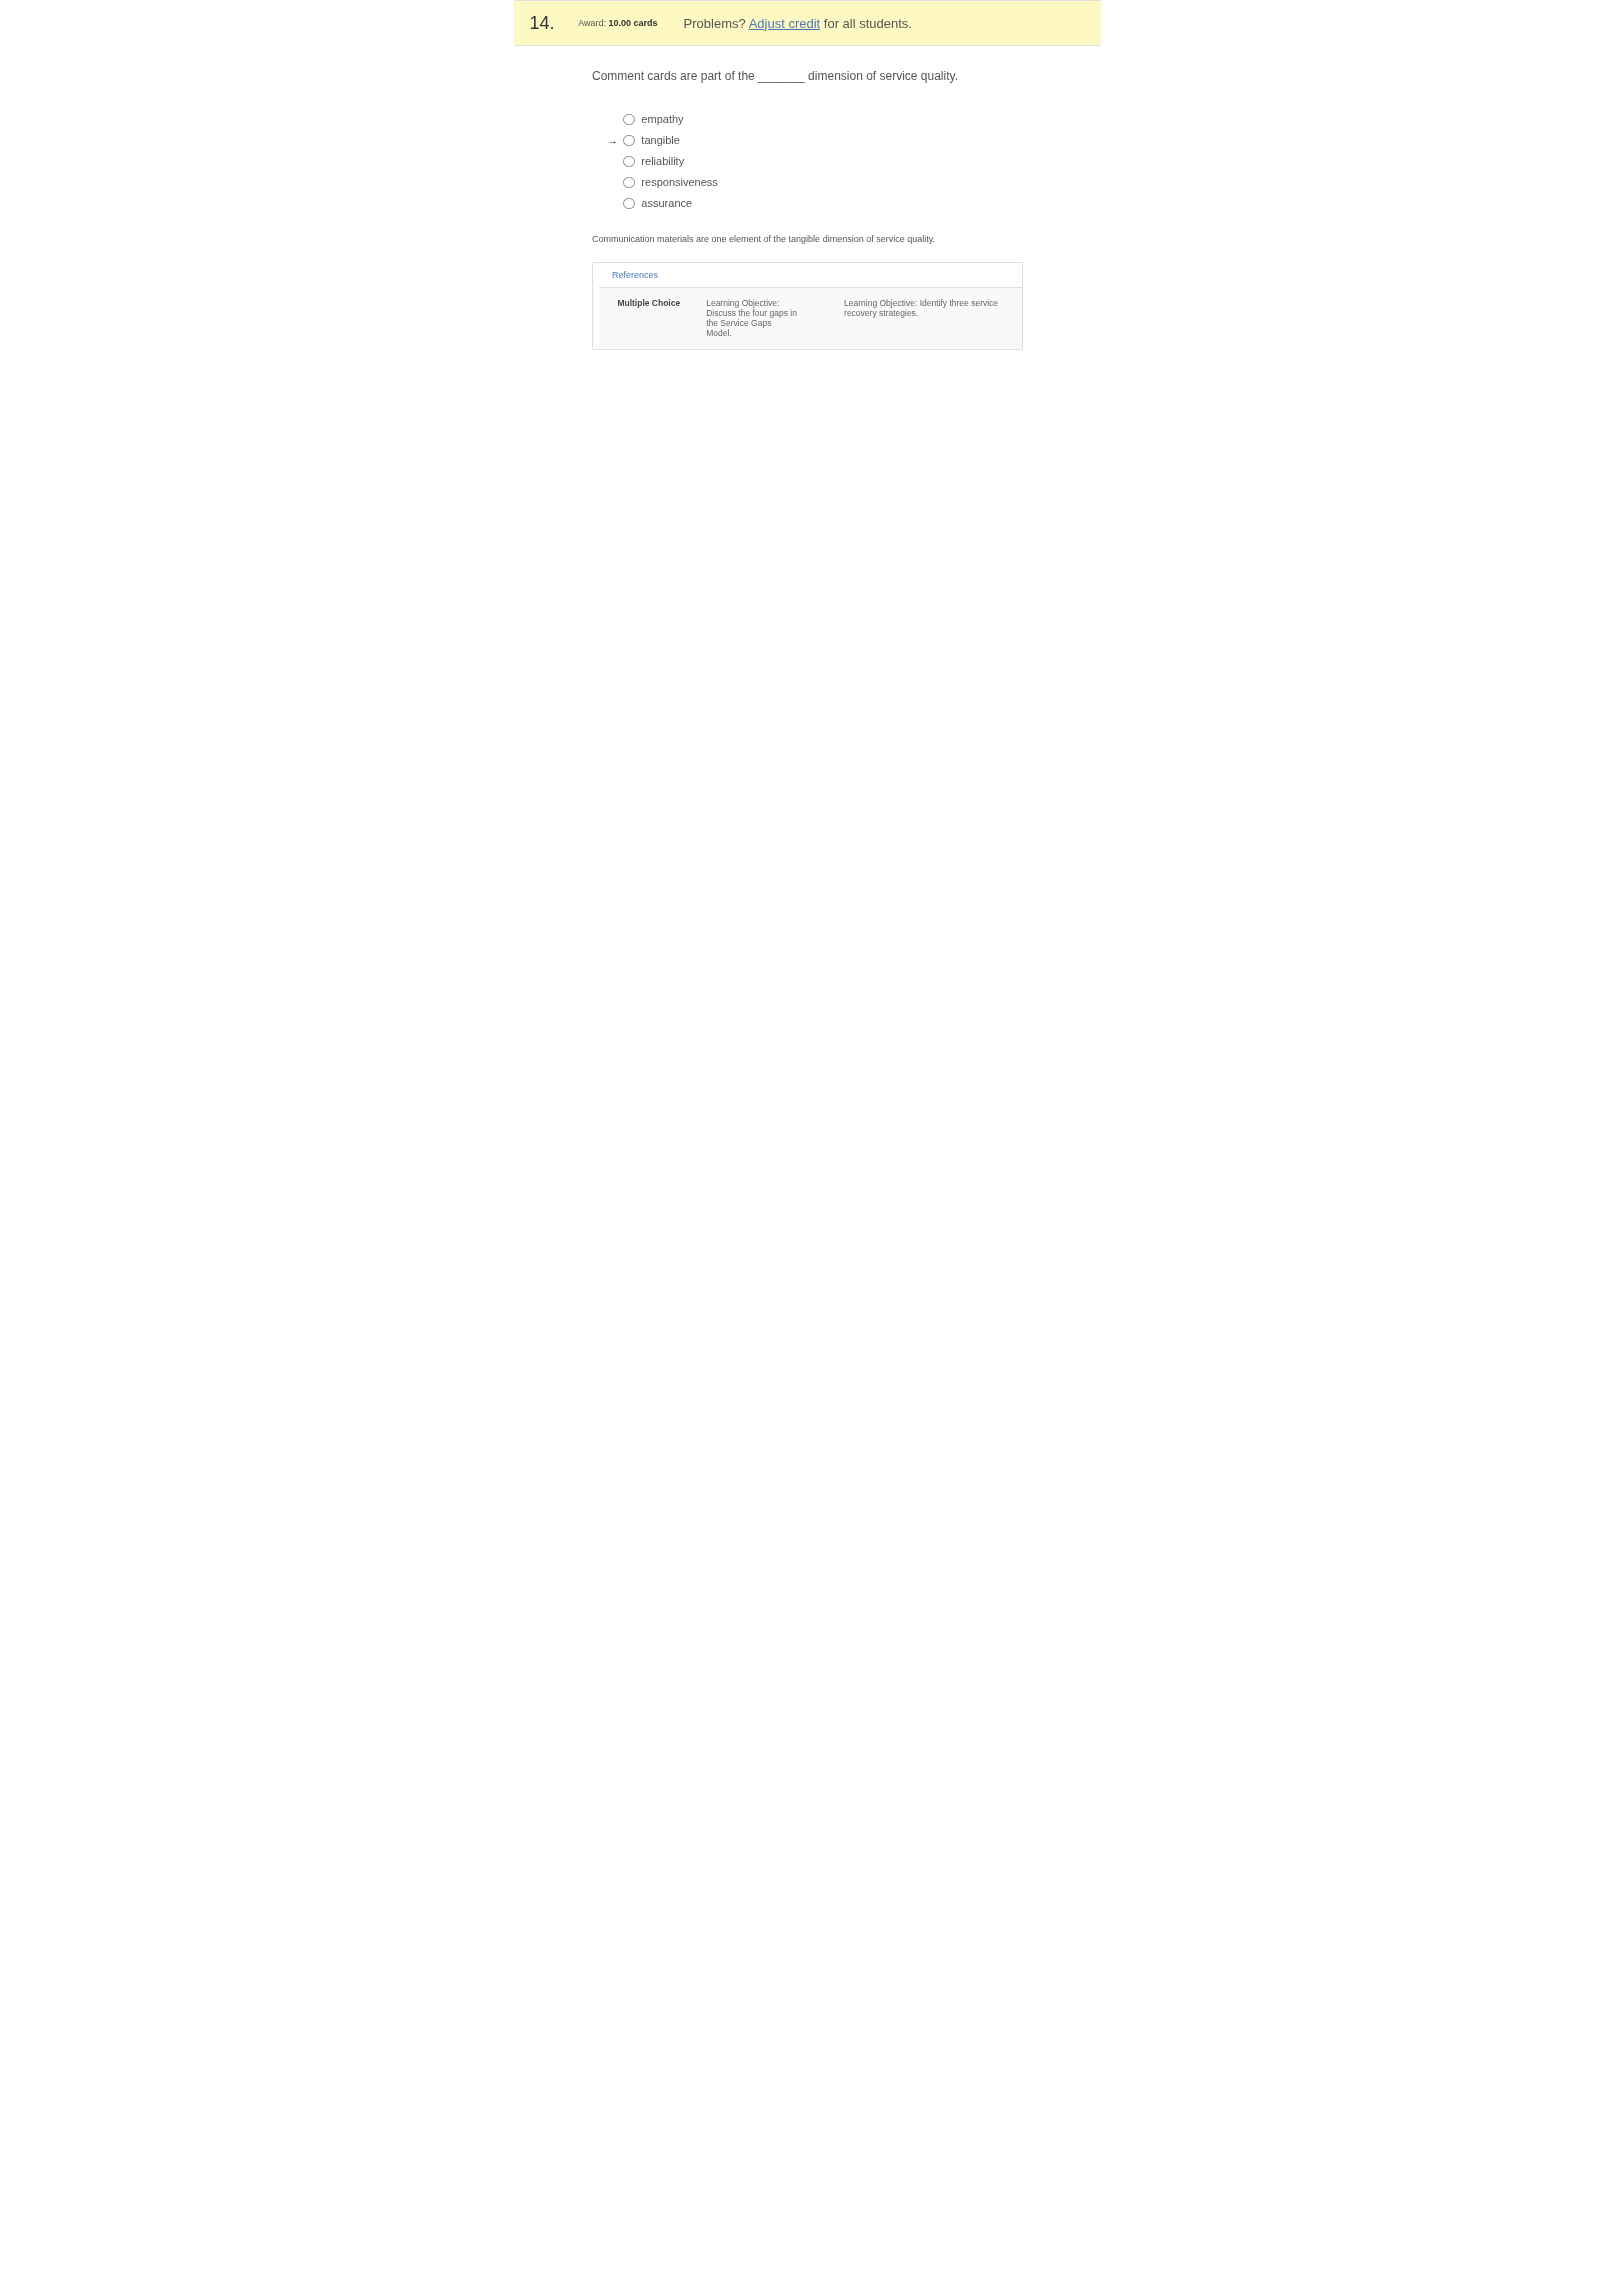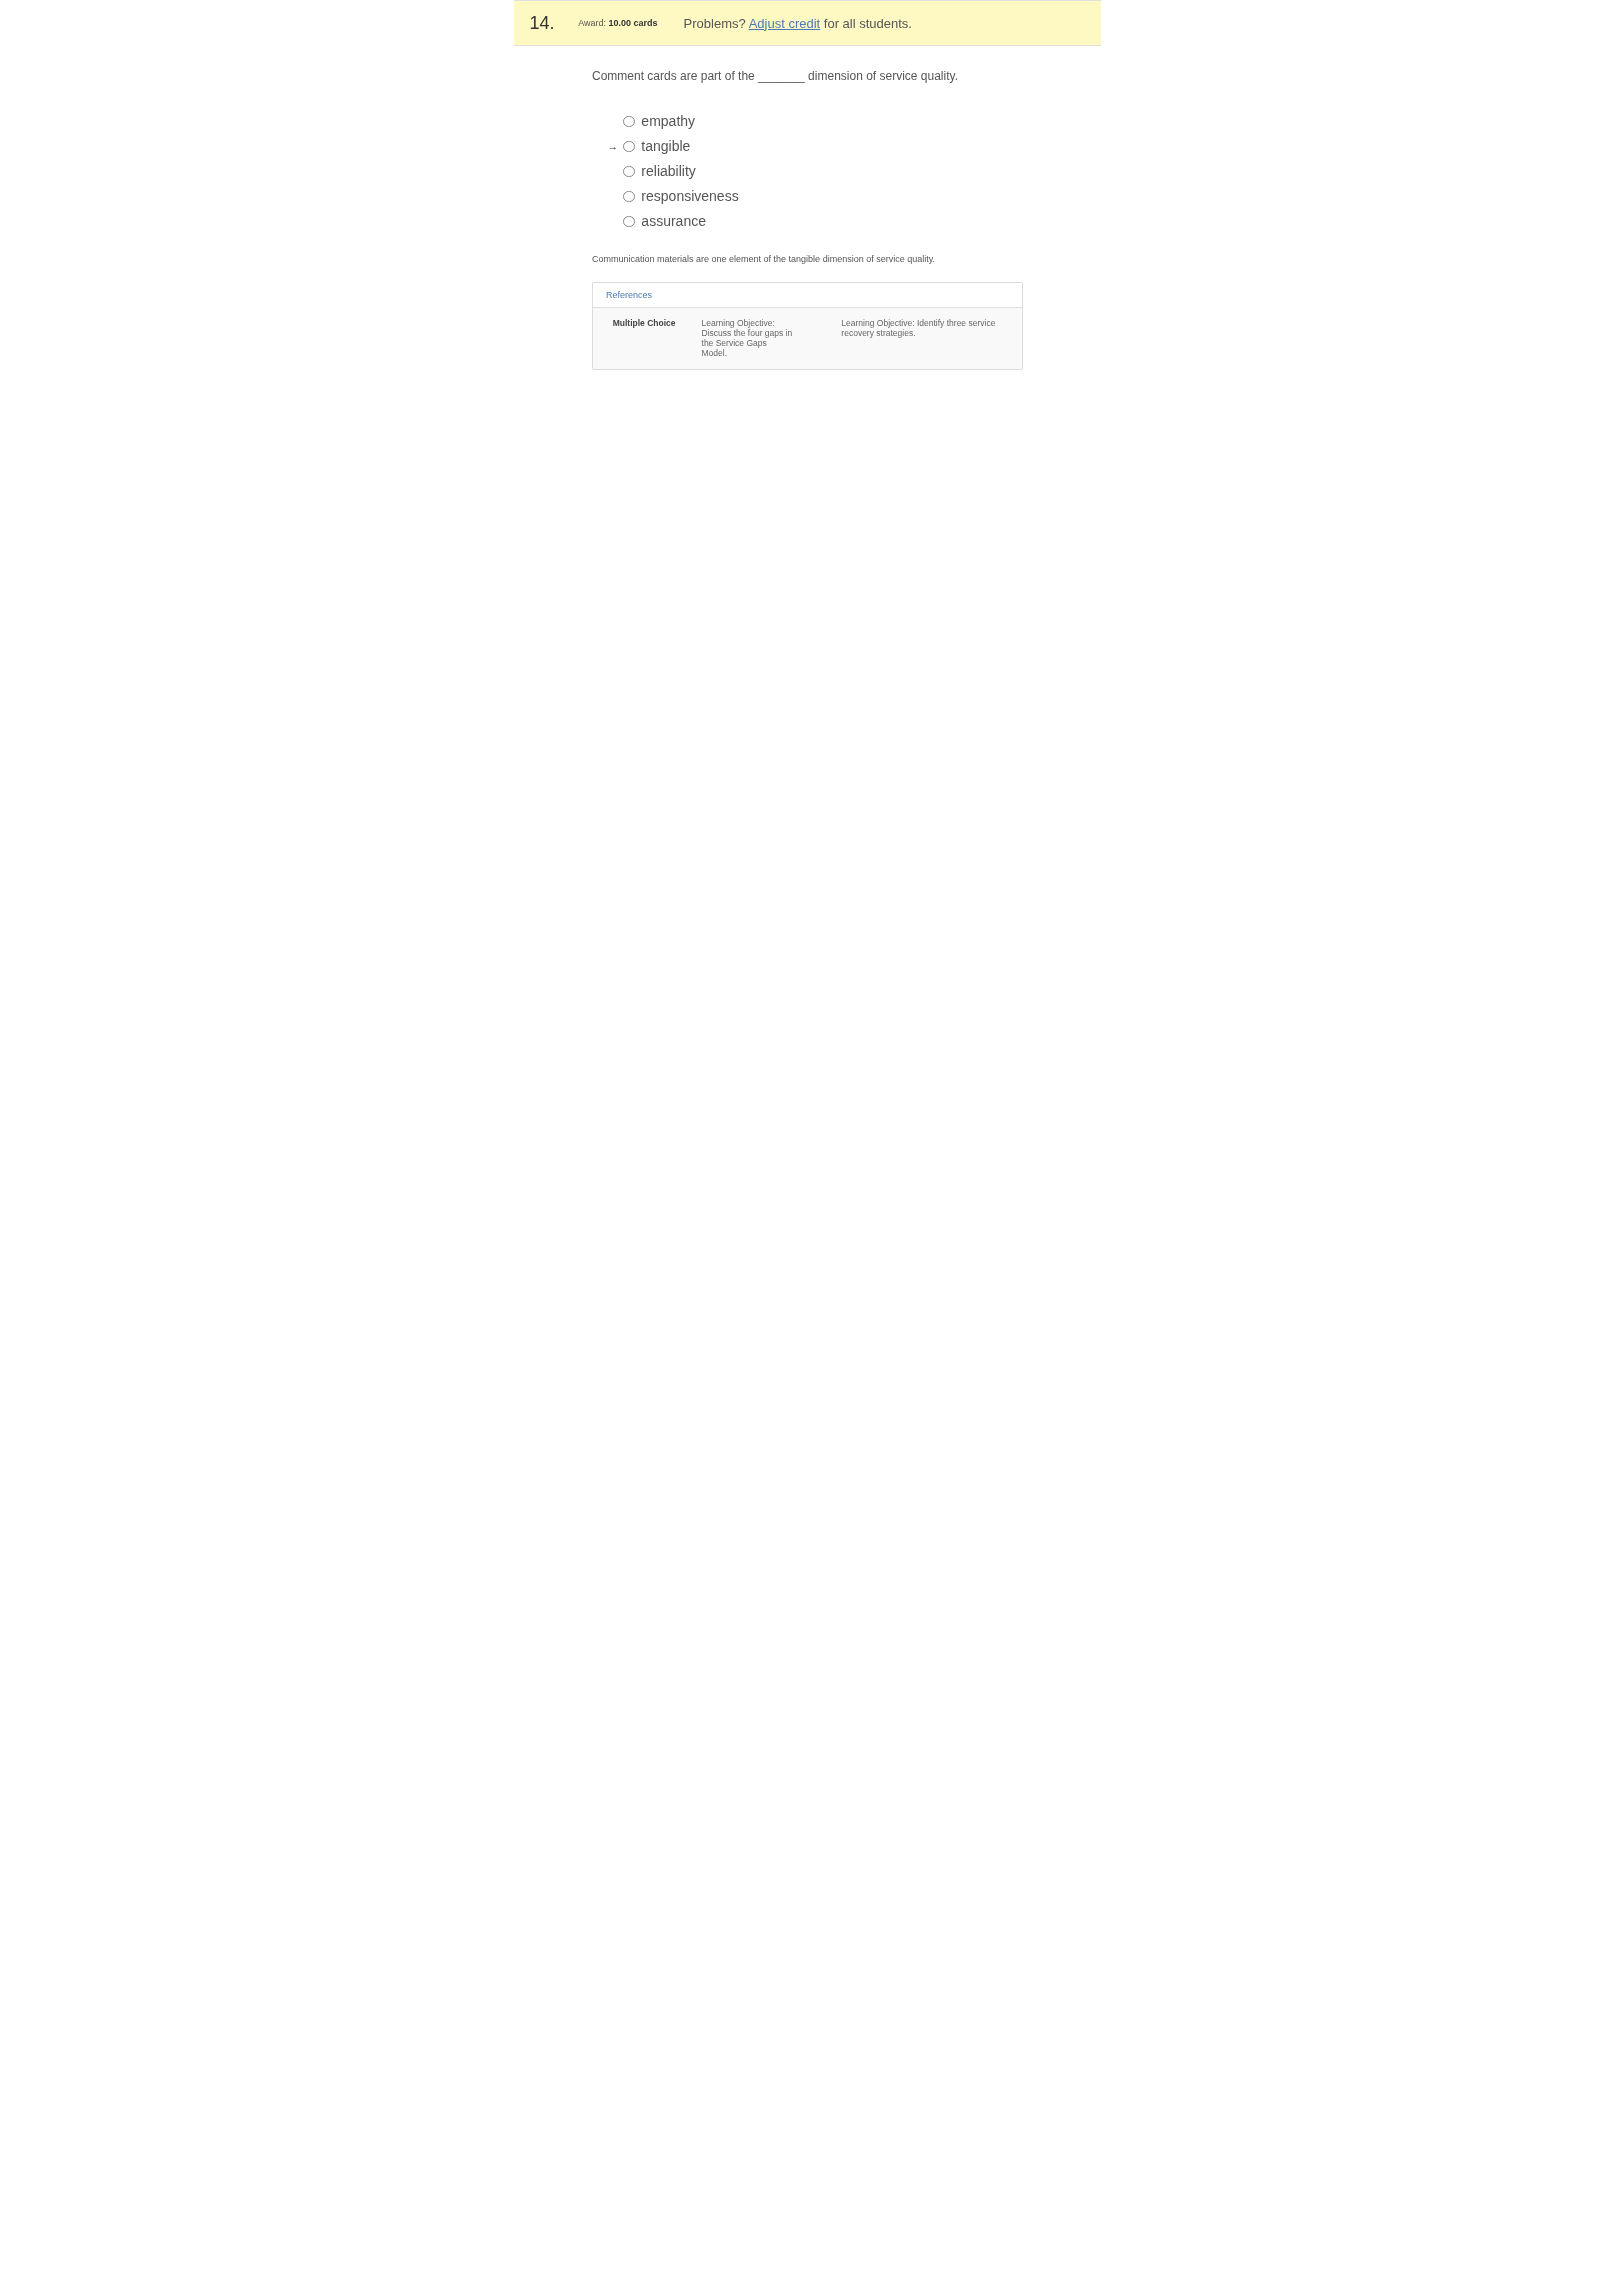--- a/index.html
+++ b/index.html
@@ -104,37 +104,38 @@
       height: 11.7px;
       border-radius: 50%;
       border: 1.3px solid #888;
       display: inline-block;
       margin-right: 6.5px;
       flex-shrink: 0;
       background: #fff;
     }
 
     .choice-label {
-      font-size: 14px;
+      font-size: 11px;
       color: #555;
     }
 
     
     .explanation-text {
       font-size: 9px;
       color: #555;
       margin-bottom: 15.6px;
       line-height: 1.5;
     }
 
     
     .references-container {
       border: 0.7px solid #ddd;
       border-radius: 1.3px;
       overflow: hidden;
+      padding-left: 6px;
     }
 
     .references-tab {
       padding: 6.5px 13px;
       background: #fff;
       border-bottom: 0.7px solid #ddd;
     }
 
     .references-tab-label {
       color: #4a7ab5;

